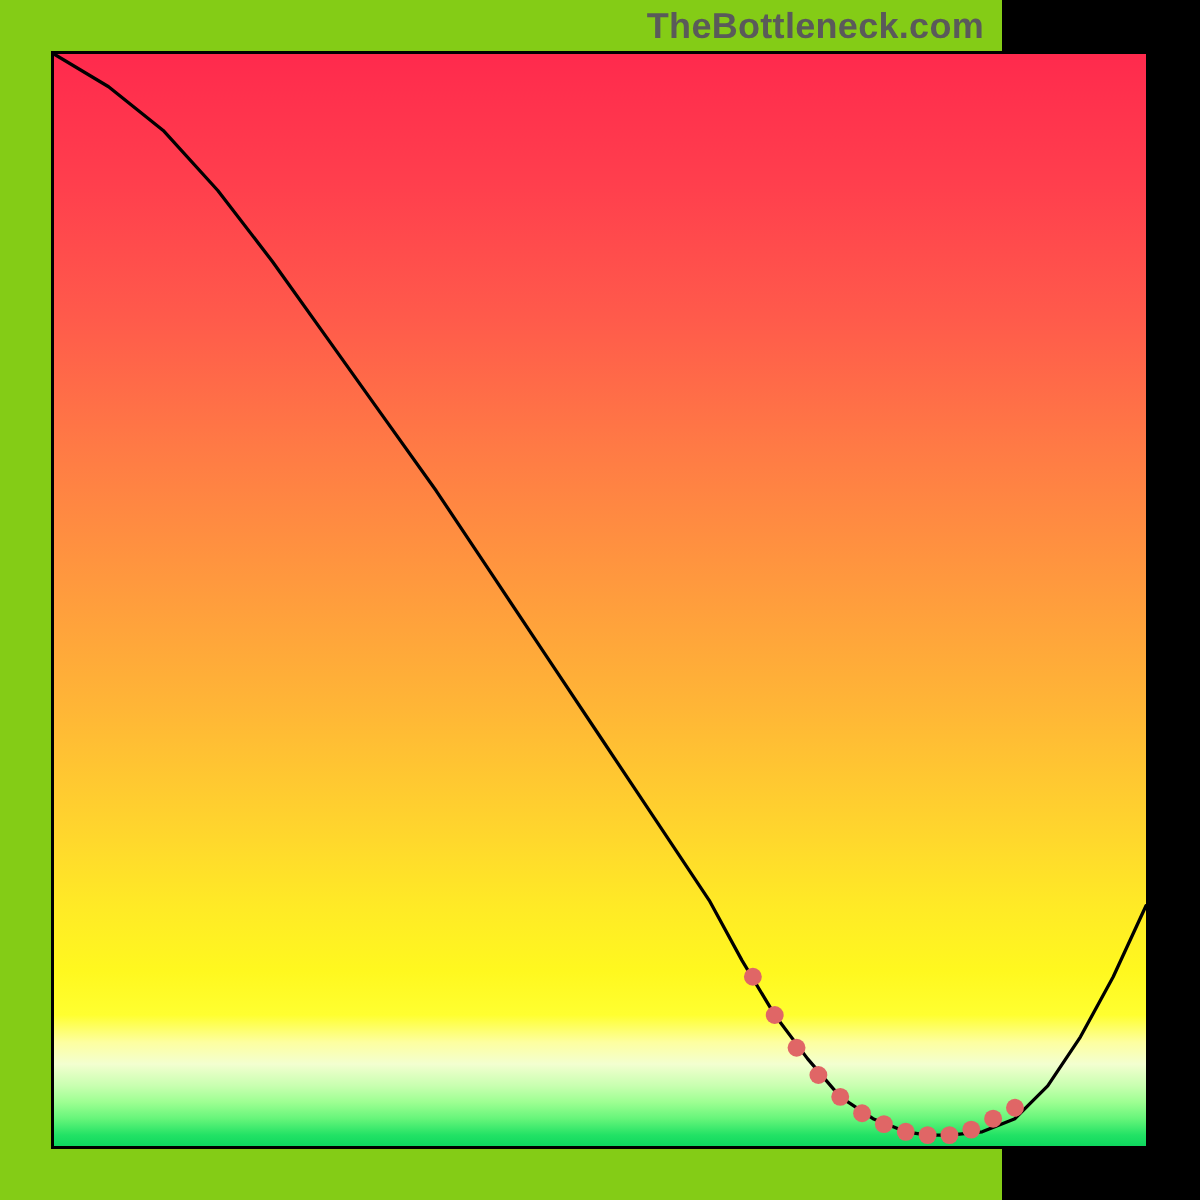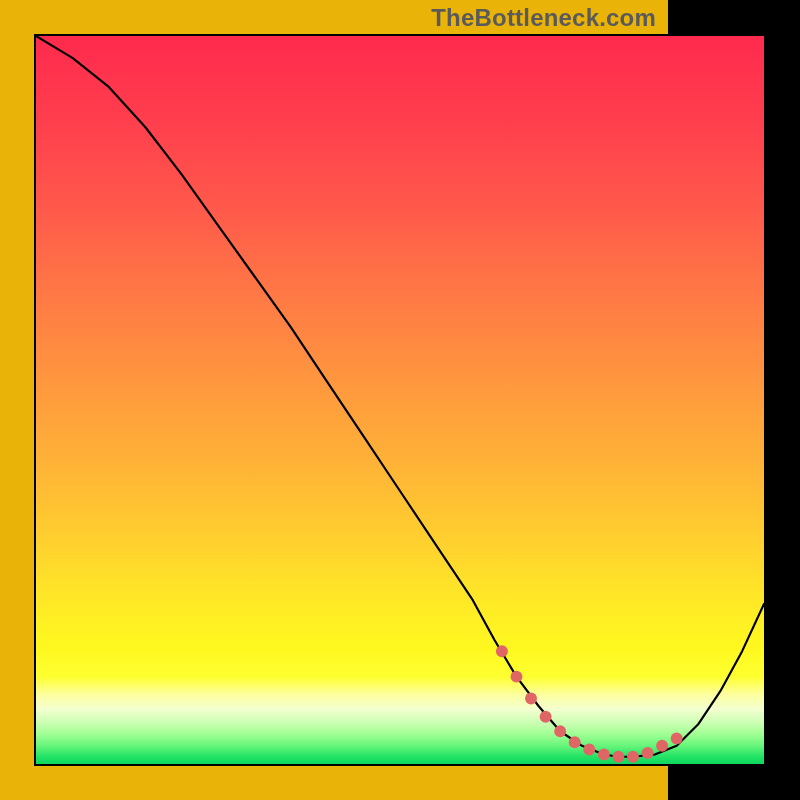--- a/index.html
+++ b/index.html
@@ -1,17 +1,17 @@
 <!DOCTYPE html>
 <html><head>
 <meta charset="utf-8">
 <style>
   * { margin: 0; padding: 0; box-sizing: border-box; }
   html, body { width: 800px; height: 800px; background: #000; overflow: hidden; }
-  .stage { position: relative; width: 668px; height: 800px; background: #eab308; }
+  .stage { position: relative; width: 668px; height: 800px; background: #84cc16; }
   .watermark {
     position: absolute;
     top: 4px;
     right: 12px;
     font-family: Arial, Helvetica, sans-serif;
     font-size: 24px;
     font-weight: 600;
     color: #5a5a5a;
     letter-spacing: 0.2px;
   }

